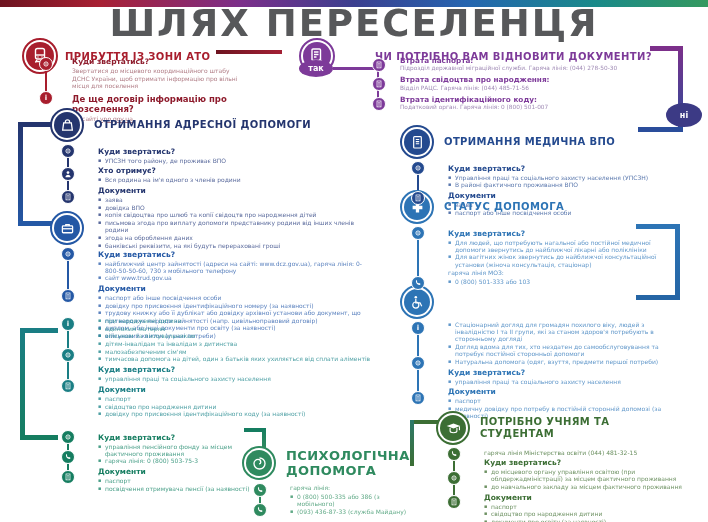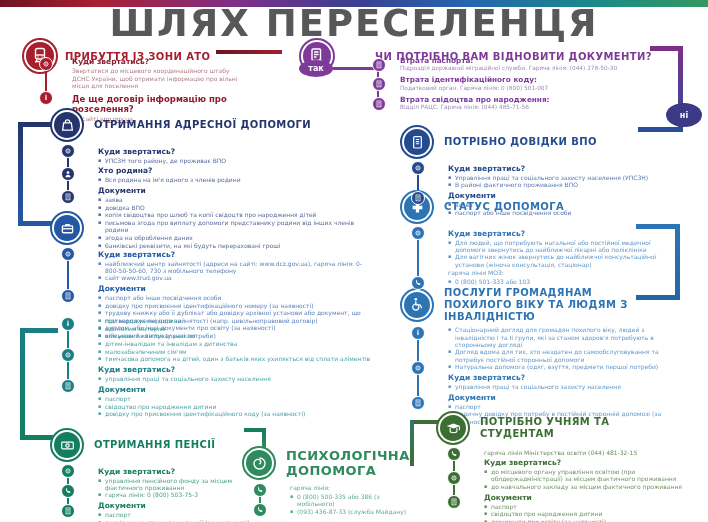--- a/index.html
+++ b/index.html
@@ -111,34 +111,34 @@
       </div>
     </div>
     <div class="doc-item">
       <span class="mini">
           <svg width="8" height="8" viewBox="0 0 10 10" fill="none" stroke="#fff" stroke-width=".9">
             <rect x="2.5" y="1.2" width="5" height="7.4"></rect>
             <path d="M3.6 3.2h2.8M3.6 4.8h2.8M3.6 6.4h2.8" stroke-width=".7"></path>
           </svg>
         </span>
       <div>
-        <div class="doc-item-label">Втрата ідентифікаційного коду:</div>
-        <div class="doc-item-detail">Податковий орган. Гаряча лінія: 0 (800) 501-007</div>
+        <div class="doc-item-label">Втрата свідоцтва про народження:</div>
+        <div class="doc-item-detail">Відділ РАЦС. Гаряча лінія: (044) 485-71-56</div>
       </div>
     </div>
     <div class="doc-item">
       <span class="mini">
           <svg width="8" height="8" viewBox="0 0 10 10" fill="none" stroke="#fff" stroke-width=".9">
             <rect x="2.5" y="1.2" width="5" height="7.4"></rect>
             <path d="M3.6 3.2h2.8M3.6 4.8h2.8M3.6 6.4h2.8" stroke-width=".7"></path>
           </svg>
         </span>
       <div>
-        <div class="doc-item-label">Втрата свідоцтва про народження:</div>
-        <div class="doc-item-detail">Відділ РАЦС. Гаряча лінія: (044) 485-71-56</div>
+        <div class="doc-item-label">Втрата ідентифікаційного коду:</div>
+        <div class="doc-item-detail">Податковий орган. Гаряча лінія: 0 (800) 501-007</div>
       </div>
     </div>
   </div>
 
   <div class="abs" style="left:28px;top:57px;width:215px;--c:#a81e2d;display:flex;">
     <div class="rail" style="height:48px;">
       <span class="mini">
           <svg width="8" height="8" viewBox="0 0 10 10">
             <circle cx="5" cy="5" r="2.6" fill="none" stroke="#fff" stroke-width="1.1"></circle>
             <circle cx="5" cy="5" r=".9" fill="#fff"></circle>
@@ -203,21 +203,21 @@
               <rect x="2.5" y="1.2" width="5" height="7.4"></rect>
               <path d="M3.6 3.2h2.8M3.6 4.8h2.8M3.6 6.4h2.8" stroke-width=".7"></path>
             </svg>
           </span>
       </div>
       <div class="sec-content">
         <h3>Куди звертатись?</h3>
         <ul class="bl">
             <li>УПСЗН того району, де проживає ВПО</li>
           </ul>
-        <h3>Хто родина?</h3>
+        <h3>Хто отримує?</h3>
         <ul class="bl">
             <li>Вся родина на ім'я одного з членів родини</li>
           </ul>
         <h3>Документи</h3>
         <ul class="bl">
             <li>заява</li>
             <li>довідка ВПО</li>
             <li>копія свідоцтва про шлюб та копії свідоцтв про народження дітей</li>
             <li>письмова згода про виплату допомоги представнику родини від інших членів родини</li>
             <li>згода на оброблення даних</li>
@@ -306,31 +306,20 @@
         <ul class="bl">
             <li>паспорт</li>
             <li>свідоцтво про народження дитини</li>
             <li>довідку про присвоєння ідентифікаційного коду (за наявності)</li>
           </ul>
       </div>
     </div>
   </section>
 
   <section class="sec" style="left:50px;top:428px;width:200px;--c:#157d60;--cl:#2b8f74;">
-    <div class="sec-head">
-      <span class="ring">
-          <span class="ring-in">
-        <svg width="17" height="17" viewBox="0 0 20 20" fill="none" stroke="#fff" stroke-width="1.4">
-          <rect x="3.2" y="6" width="13.6" height="8" rx="1"></rect>
-              <circle cx="10" cy="10" r="2"></circle>
-        </svg>
-      </span>
-        </span>
-      <h2 class="sec-title">ОТРИМАННЯ ПЕНСІЇ</h2>
-    </div>
     <div class="sec-body">
       <div class="rail" style="height:54px;">
         <span class="mini">
             <svg width="8" height="8" viewBox="0 0 10 10">
               <circle cx="5" cy="5" r="2.6" fill="none" stroke="#fff" stroke-width="1.1"></circle>
               <circle cx="5" cy="5" r=".9" fill="#fff"></circle>
             </svg>
           </span>
         <span class="mini">
             <svg width="8" height="8" viewBox="0 0 10 10">
@@ -362,21 +351,21 @@
   <section class="sec" style="left:400px;top:125px;width:280px;--c:#244a8f;--cl:#3c5f9e;">
     <div class="sec-head">
       <span class="ring">
           <span class="ring-in">
         <svg width="17" height="17" viewBox="0 0 20 20" fill="none" stroke="#fff" stroke-width="1.4">
           <rect x="5.5" y="3" width="9" height="13.5" rx="1"></rect>
               <path d="M8 6.5h4M8 9h4M8 11.5h4"></path>
         </svg>
       </span>
         </span>
-      <h2 class="sec-title">ПОТРІБНО ДОВІДКИ ВПО</h2>
+      <h2 class="sec-title">ОТРИМАННЯ МЕДИЧНА ВПО</h2>
     </div>
     <div class="sec-body">
       <div class="rail" style="height:44px;">
         <span class="mini">
             <svg width="8" height="8" viewBox="0 0 10 10">
               <circle cx="5" cy="5" r="2.6" fill="none" stroke="#fff" stroke-width="1.1"></circle>
               <circle cx="5" cy="5" r=".9" fill="#fff"></circle>
             </svg>
           </span>
         <span class="mini">
@@ -444,21 +433,20 @@
     <div class="sec-head">
       <span class="ring">
           <span class="ring-in">
         <svg width="17" height="17" viewBox="0 0 20 20" fill="none" stroke="#fff" stroke-width="1.4">
           <circle cx="8" cy="3.8" r="1.5" fill="#fff" stroke="none"></circle>
               <path d="M8 5.8v4.6h5l2 4"></path>
               <circle cx="8" cy="13" r="3.6"></circle>
         </svg>
       </span>
         </span>
-      <h2 class="sec-title" style="max-width:190px;">ПОСЛУГИ ГРОМАДЯНАМ ПОХИЛОГО ВІКУ ТА ЛЮДЯМ З ІНВАЛІДНІСТЮ</h2>
     </div>
     <div class="sec-body">
       <div class="rail" style="height:84px;">
         <span class="mini">і</span>
         <span class="mini">
             <svg width="8" height="8" viewBox="0 0 10 10">
               <circle cx="5" cy="5" r="2.6" fill="none" stroke="#fff" stroke-width="1.1"></circle>
               <circle cx="5" cy="5" r=".9" fill="#fff"></circle>
             </svg>
           </span>

